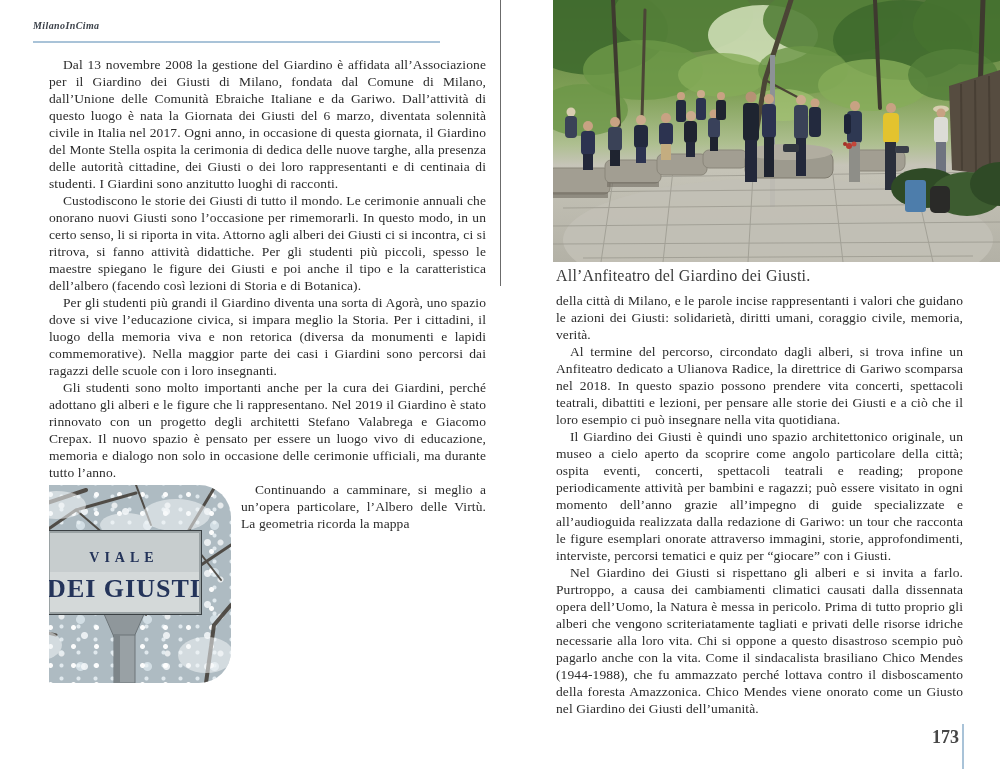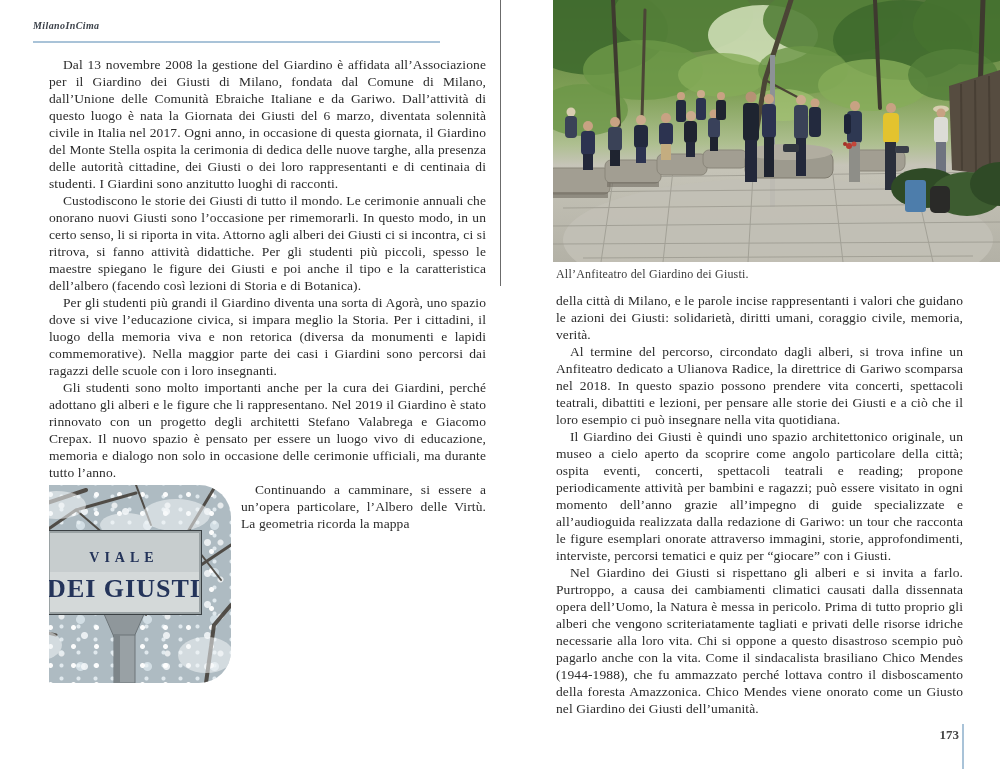--- a/index.html
+++ b/index.html
@@ -49,28 +49,28 @@
     position:absolute; left:500px; top:0; width:1px; height:286px;
     background:#6b6b6b;
   }
   
   .photo-top {
     position:absolute; left:553px; top:0; width:447px; height:262px;
     overflow:hidden; background:#7fa055;
   }
   .caption {
     position:absolute; left:556px; top:267px; width:407px;
-    font-size:12px; color:#3b3b3b; letter-spacing:0.2px;
+    font-size:16px; color:#3b3b3b; letter-spacing:0.2px;
   }
   .right-body {
     position:absolute; left:556px; top:292px; width:407px;
   }
   .folio {
     position:absolute; left:921px; top:727px; width:38px;
-    text-align:right; font-size:13px; font-weight:bold; color:#474747;
+    text-align:right; font-size:18px; font-weight:bold; color:#474747;
   }
   .folio-rule {
     position:absolute; left:962px; top:724px; width:2px; height:45px;
     background:#a9c3d8;
   }
 </style>
 </head>
 <body>
 
 <div class="spread">
@@ -120,21 +120,21 @@
           <rect x="31" y="45" width="155" height="85" fill="#3a4043"></rect>
           <rect x="33" y="47" width="151" height="81" fill="#d4d9d9"></rect>
           <rect x="33" y="47" width="151" height="40" fill="#c7cdce"></rect>
           <rect x="33" y="47" width="151" height="81" fill="none" stroke="#9aa2a4" stroke-width="2"></rect>
           <text x="108" y="77" text-anchor="middle" font-family="Liberation Serif, serif" font-size="14" font-weight="bold" letter-spacing="5" fill="#24345a">VIALE</text>
           <text x="108" y="112" text-anchor="middle" font-family="Liberation Serif, serif" font-size="26" font-weight="bold" letter-spacing="1" fill="#24345a">DEI GIUSTI</text>
         </g>
       </svg>
     </div>
 
-    <p class="indent">Continuando a camminare, si essere a un’opera particolare, l’Albero delle Virtù. La geometria ricorda la mappa</p>
+    <p class="indent">Continuando a camminare, si meglio a un’opera particolare, l’Albero delle Virtù. La geometria ricorda la mappa</p>
   </div>
 
   <div class="gutter-line"></div>
 
   <div class="photo-top">
     <svg viewBox="0 0 447 262" width="447" height="262">
       <defs>
         <linearGradient id="bgGrad" x1="0" y1="0" x2="0" y2="1">
           <stop offset="0" stop-color="#55773c"></stop>
           <stop offset="0.35" stop-color="#7fa055"></stop>

